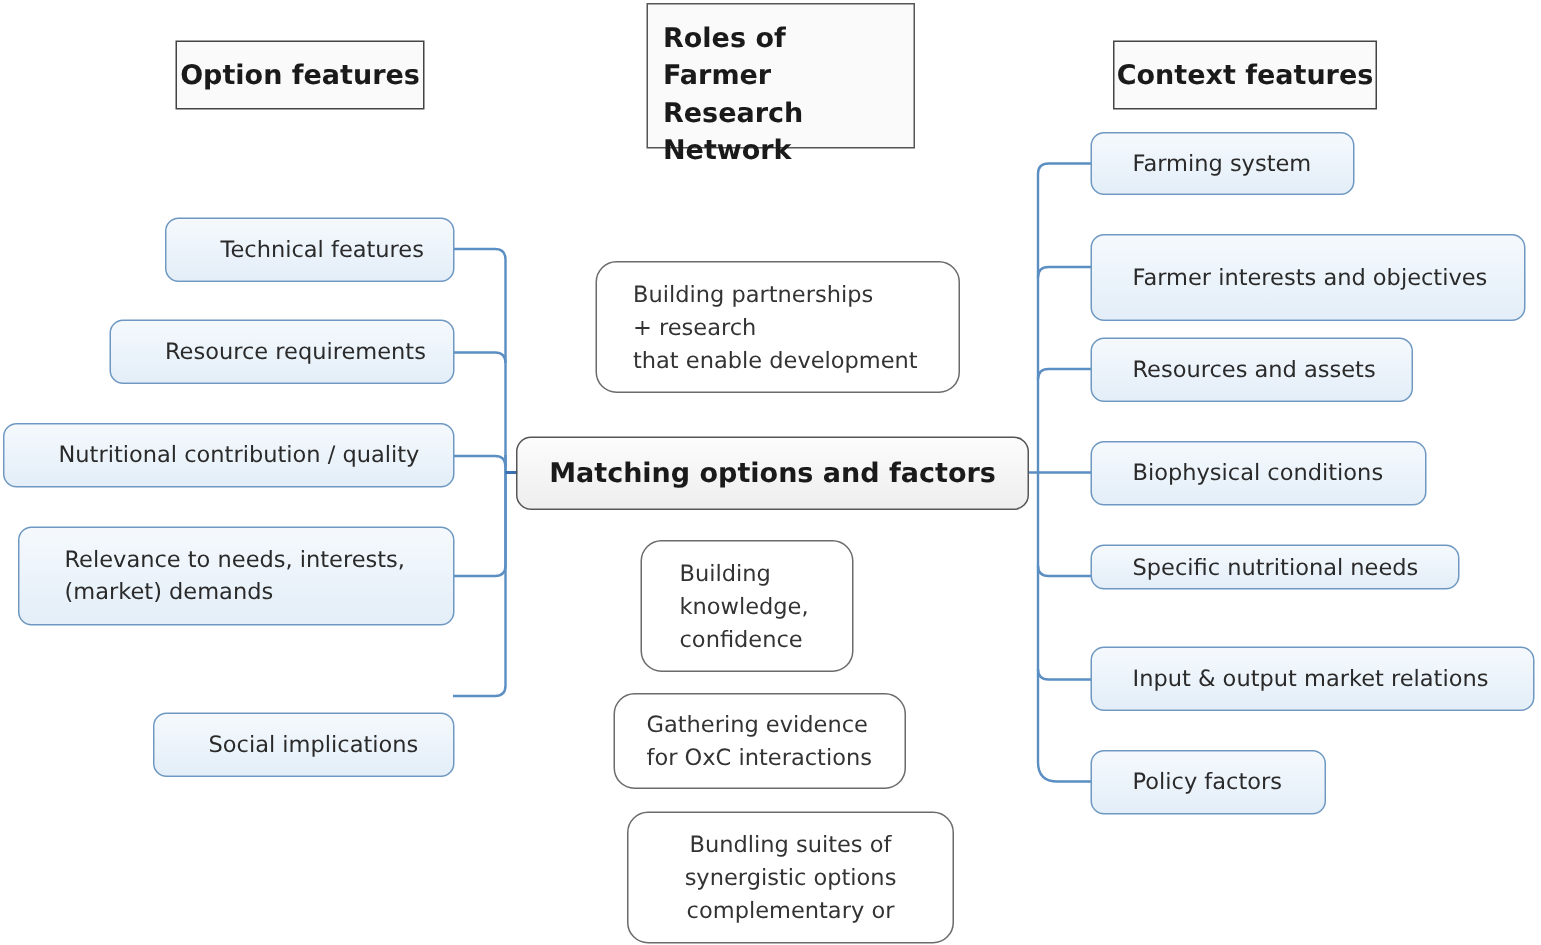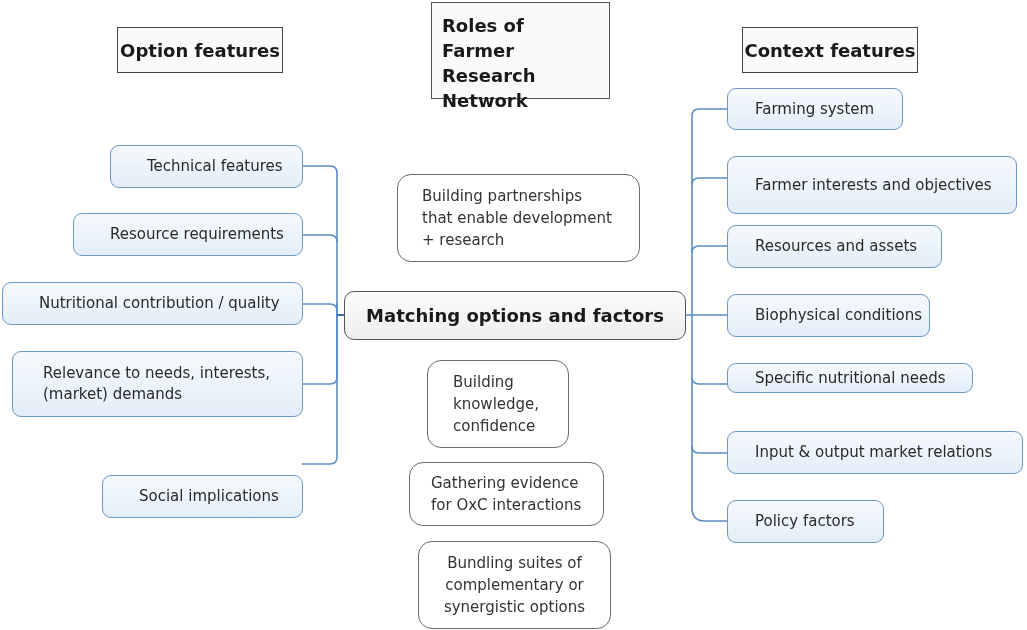--- a/index.html
+++ b/index.html
@@ -77,55 +77,55 @@
   <span>Social implications</span>
 </div>
 
 <div class="abs center" style="left:344px;top:291px;width:342px;height:49px;">
   <span>Matching options and factors</span>
 </div>
 
 <div class="abs role" style="left:397px;top:174px;width:243px;height:88px;padding-left:24px;">
   <div>
     <div>Building partnerships</div>
+    <div>+ research</div>
     <div>that enable development</div>
-    <div>+ research</div>
   </div>
 </div>
 <div class="abs role" style="left:427px;top:360px;width:142px;height:88px;padding-left:25px;">
   <div>
     <div>Building</div>
     <div>knowledge,</div>
     <div>confidence</div>
   </div>
 </div>
 <div class="abs role" style="left:409px;top:462px;width:195px;height:64px;padding-left:21px;">
   <div>
     <div>Gathering evidence</div>
     <div>for OxC interactions</div>
   </div>
 </div>
-<div class="abs role" style="left:418px;top:541px;width:193px;height:88px;justify-content:center;text-align:center;">
+<div class="abs role" style="left:418px;top:541px;width:218px;height:88px;justify-content:center;text-align:center;">
   <div>
     <div>Bundling suites of</div>
+    <div>synergistic options</div>
     <div>complementary or</div>
-    <div>synergistic options</div>
   </div>
 </div>
 
 <div class="abs leaf rt" style="left:727px;top:88px;width:176px;height:42px;">
   <span>Farming system</span>
 </div>
 <div class="abs leaf rt" style="left:727px;top:156px;width:290px;height:58px;">
   <span>Farmer interests and objectives</span>
 </div>
 <div class="abs leaf rt" style="left:727px;top:225px;width:215px;height:43px;">
   <span>Resources and assets</span>
 </div>
-<div class="abs leaf rt" style="left:727px;top:294px;width:203px;height:43px;">
+<div class="abs leaf rt" style="left:727px;top:294px;width:224px;height:43px;">
   <span>Biophysical conditions</span>
 </div>
 <div class="abs leaf rt" style="left:727px;top:363px;width:246px;height:30px;">
   <span>Specific nutritional needs</span>
 </div>
 <div class="abs leaf rt" style="left:727px;top:431px;width:296px;height:43px;">
   <span>Input &amp; output market relations</span>
 </div>
 <div class="abs leaf rt" style="left:727px;top:500px;width:157px;height:43px;">
   <span>Policy factors</span>

